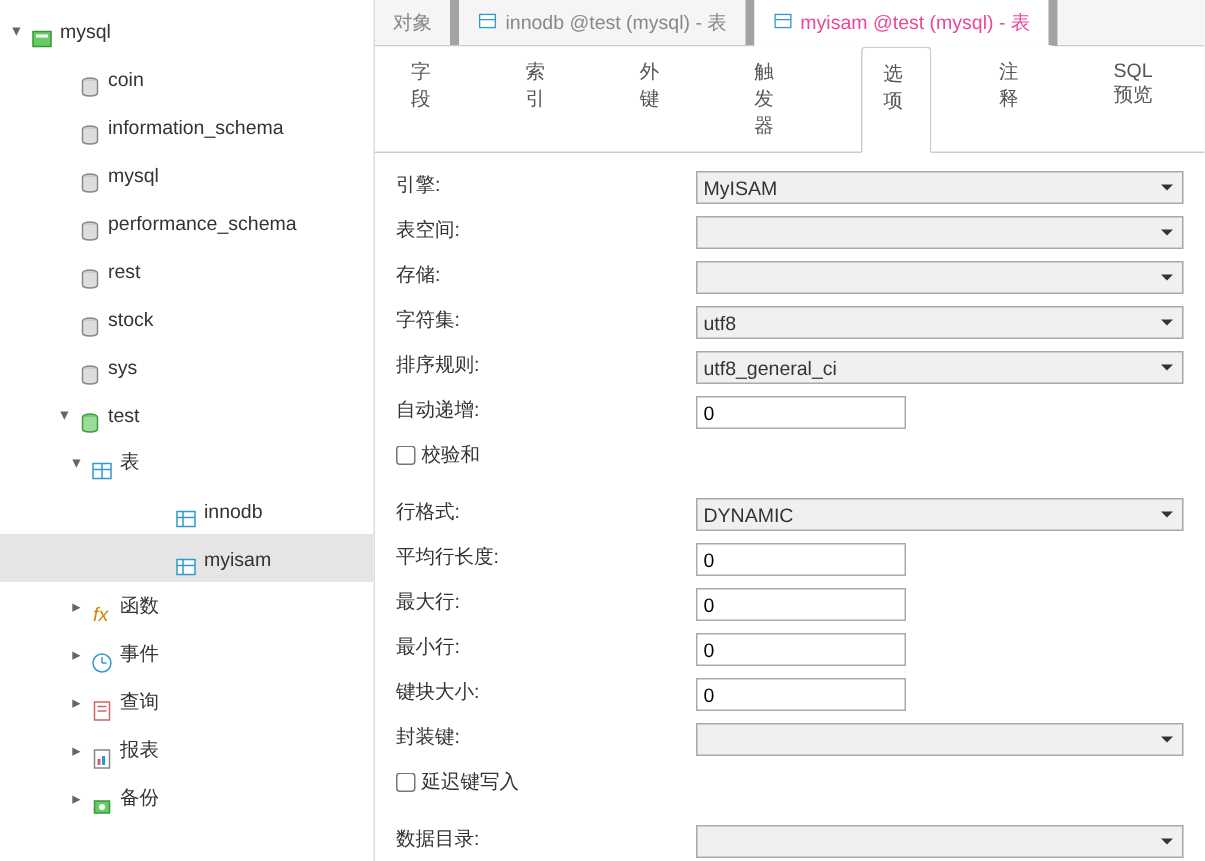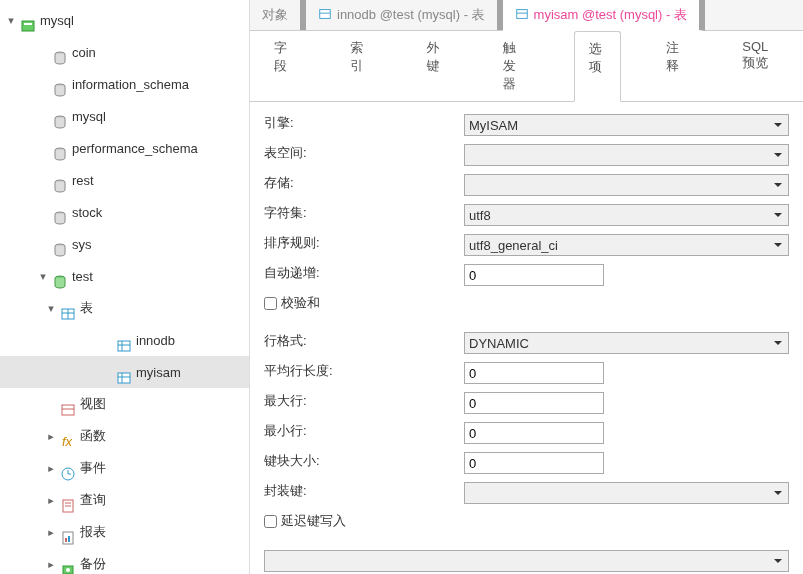--- a/index.html
+++ b/index.html
@@ -157,30 +157,20 @@
         <span class="tree-icon">
           <svg viewBox="0 0 16 16">
             <rect x="2" y="3" width="12" height="10" fill="#fff" stroke="#39c"></rect>
             <line x1="2" y1="7" x2="14" y2="7" stroke="#39c"></line>
             <line x1="6" y1="3" x2="6" y2="13" stroke="#39c"></line>
           </svg>
         </span>
         <span>myisam</span>
       </div>
     <div class="tree-item indent-2">
-        <span class="toggle none">▸</span>
-        <span class="tree-icon">
-          <svg viewBox="0 0 16 16">
-            <rect x="2" y="3" width="12" height="10" fill="#fff" stroke="#c66"></rect>
-            <line x1="2" y1="7" x2="14" y2="7" stroke="#c66"></line>
-          </svg>
-        </span>
-        <span>视图</span>
-      </div>
-    <div class="tree-item indent-2">
         <span class="toggle">▸</span>
         <span class="tree-icon">
           <svg viewBox="0 0 16 16">
             <text x="2" y="12" font-size="11" font-style="italic" fill="#c80">fx</text>
           </svg>
         </span>
         <span>函数</span>
       </div>
     <div class="tree-item indent-2">
         <span class="toggle">▸</span>
@@ -332,20 +322,21 @@
         </div>
       <div class="form-row">
           <span class="form-label"></span>
           <label class="form-check" style="margin-left:-200px">
             <input type="checkbox" style="">
             <span>延迟键写入</span>
           </label>
         </div>
       <div class="gap"></div>
       <div class="form-row">
+          <span class="form-label">数据目录:</span>
           <div class="form-select">
             <span></span>
           </div>
         </div>
 
     </div>
   </div>
 </div>
 
 </body></html>

